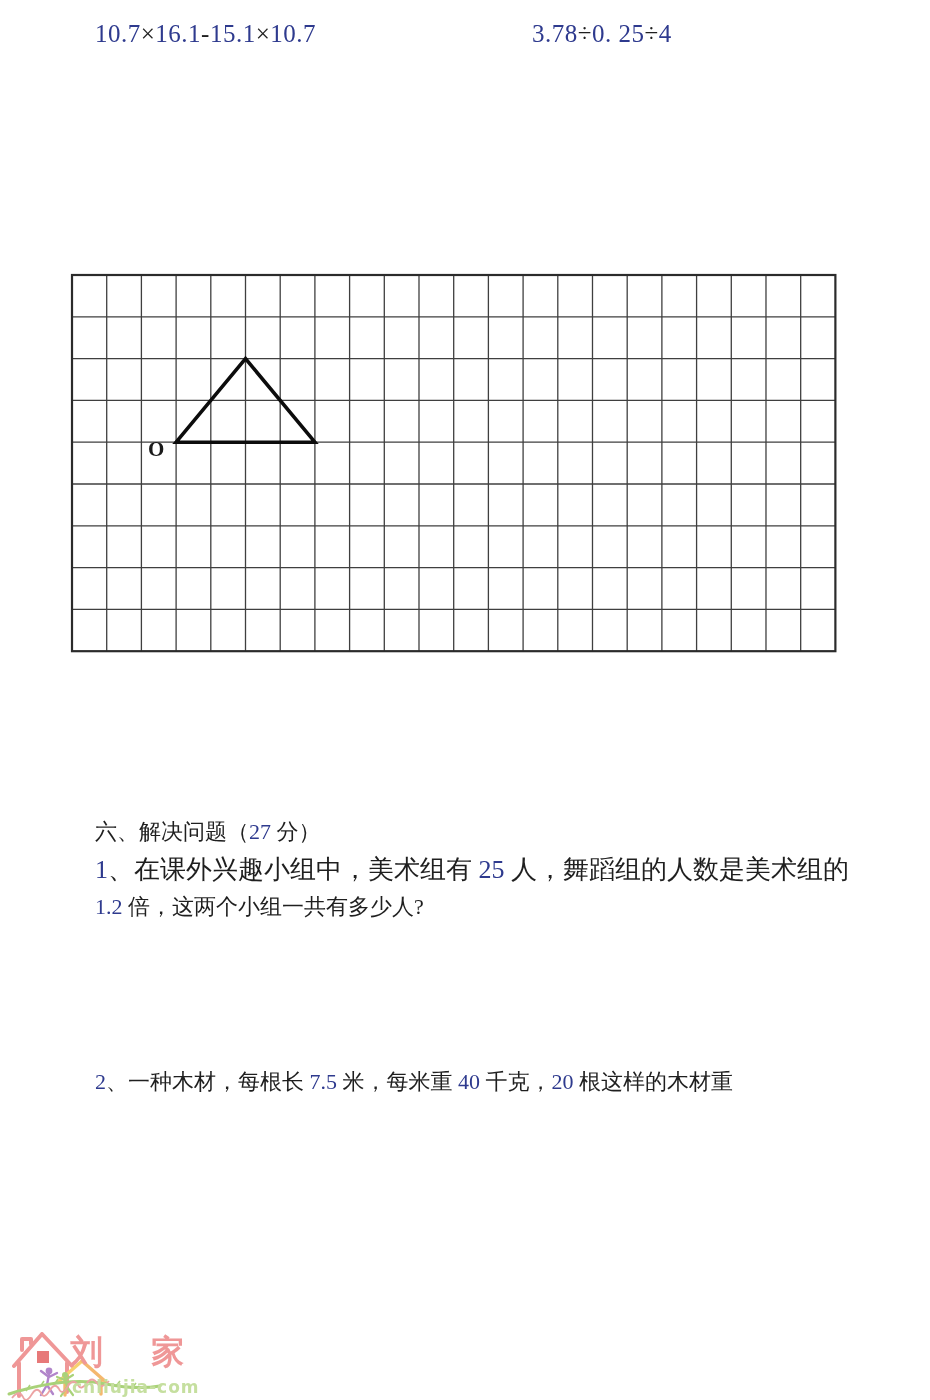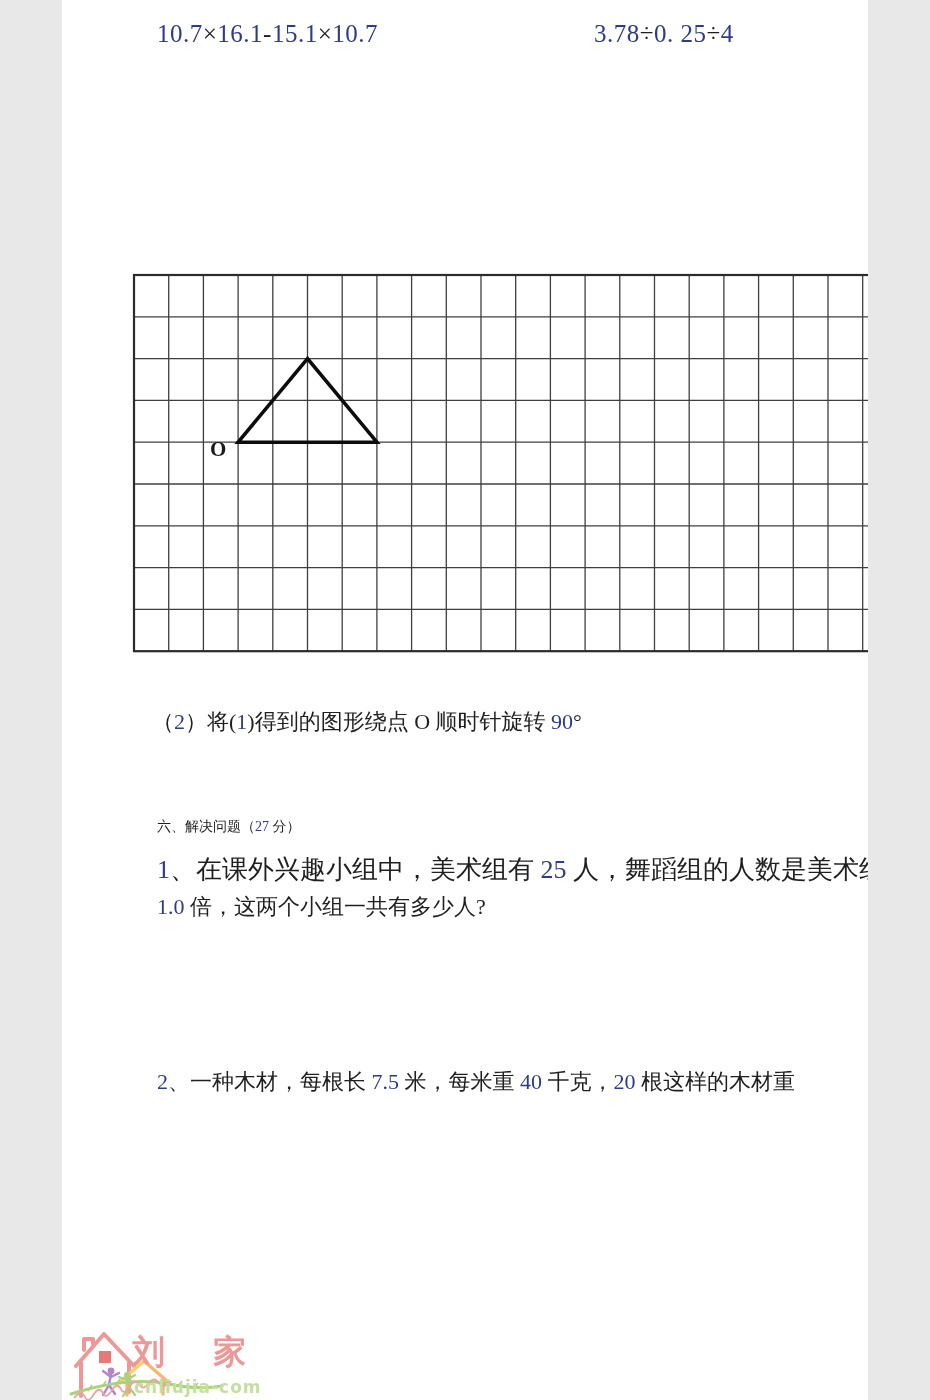--- a/index.html
+++ b/index.html
@@ -1,29 +1,29 @@
 <!DOCTYPE html>
 <html style="--paper: #ffffff; --ink: #1f1f1f; --digit_accent: #2e3a8e; --grid_line: #3f3f3f; --grid_border: #2b2b2b; --triangle: #0c0c0c; --wm_pink: #ec8181; --wm_red: #e25c5c; --wm_orange: #f2a94f; --wm_yellow: #f6c64f; --wm_green: #97c95c; --wm_light_green: #b9d88a; --wm_purple: #a06bbf; --wm_scribble: #e89090;"><head>
 <meta charset="utf-8">
 <style>
   html,body { margin:0; padding:0; background:#e8e8e8; }
   .page {
-    position:relative; width:806px; height:1400px; margin:0 auto;
+    position:relative; width:930px; height:1400px; margin:0 auto;
     background:var(--paper,#fff); overflow:hidden;
     font-family:"Liberation Serif","DejaVu Serif",serif;
     color:var(--ink,#1f1f1f);
   }
   .abs { position:absolute; white-space:pre; line-height:1.3; }
   .expr { font-size:25px; letter-spacing:0.5px; }
   .expr-left  { left:95px;  top:18px; }
   .expr-right { left:532px; top:18px;text-align:center; }
   .heading5 { left:88px; top:205px; font-size:24px; }
   .instr1   { left:90px; top:663px; font-size:22px; }
   .instr2   { left:90px; top:708px; font-size:22px; }
-  .heading6 { left:95px; top:818px; font-size:14px; }
+  .heading6 { left:95px; top:818px; font-size:22px; }
   .p1l1     { left:95px; top:853px; font-size:26px; }
   .p1l2     { left:95px; top:893px; font-size:22px; }
   .p2l1     { left:95px; top:1068px; font-size:22px; }
   .num { color:var(--digit_accent,#2e3a8e); }
 
   .grid-wrap { position:absolute; left:70px; top:273px; }
   .grid-line   { stroke:var(--grid_line,#3f3f3f); stroke-width:1.3; }
   .grid-border { stroke:var(--grid_border,#2b2b2b); stroke-width:2.2; fill:none; }
   .triangle-shape { stroke:var(--triangle,#0c0c0c); stroke-width:3.6; fill:none; stroke-linejoin:miter; }
   .o-label { position:absolute; left:78px; top:164px; font-size:21px; font-weight:700; color:#1a1a1a; }
@@ -90,26 +90,25 @@
         <line x1="0" y1="209" x2="763.4000000000001" y2="209" class="grid-line"></line>
         <line x1="0" y1="250.79999999999998" x2="763.4000000000001" y2="250.79999999999998" class="grid-line"></line>
         <line x1="0" y1="292.59999999999997" x2="763.4000000000001" y2="292.59999999999997" class="grid-line"></line>
         <line x1="0" y1="334.4" x2="763.4000000000001" y2="334.4" class="grid-line"></line>
         <rect x="0" y="0" width="763.4000000000001" height="376.2" class="grid-border"></rect>
         <polygon points="173.5,83.6 104.10000000000001,167.2 242.90000000000003,167.2" class="triangle-shape"></polygon>
       </svg>
     <div class="o-label">O</div>
   </div>
 
-  <div class="abs instr2">（<span class="num">2</span>）将(<span class="num">1</span>)得到的图形绕点 O 顺时针旋转 <span class="num">90</span>°</div>
 
   <div class="abs heading6">六、解决问题（<span class="num">27</span> 分）</div>
 
   <div class="abs p1l1"><span class="num">1</span>、在课外兴趣小组中，美术组有 <span class="num">25</span> 人，舞蹈组的人数是美术组的</div>
-  <div class="abs p1l2"><span class="num">1.0</span> 倍，这两个小组一共有多少人?</div>
+  <div class="abs p1l2"><span class="num">1.2</span> 倍，这两个小组一共有多少人?</div>
 
   <div class="abs p2l1"><span class="num">2</span>、一种木材，每根长 <span class="num">7.5</span> 米，每米重 <span class="num">40</span> 千克，<span class="num">20</span> 根这样的木材重</div>
 
   <div class="watermark">
     <svg class="wm-svg" width="230" height="84" viewBox="0 0 230 84">
 
       <path class="wm-house-main" d="M8,50 L36,18 L66,50"></path>
       <path class="wm-house-main" d="M16,34 v-11 h9 v5"></path>
       <path class="wm-house-main" d="M13,47 V80 M61,47 V76"></path>
       <rect class="wm-window" x="31" y="35" width="12" height="12"></rect>

